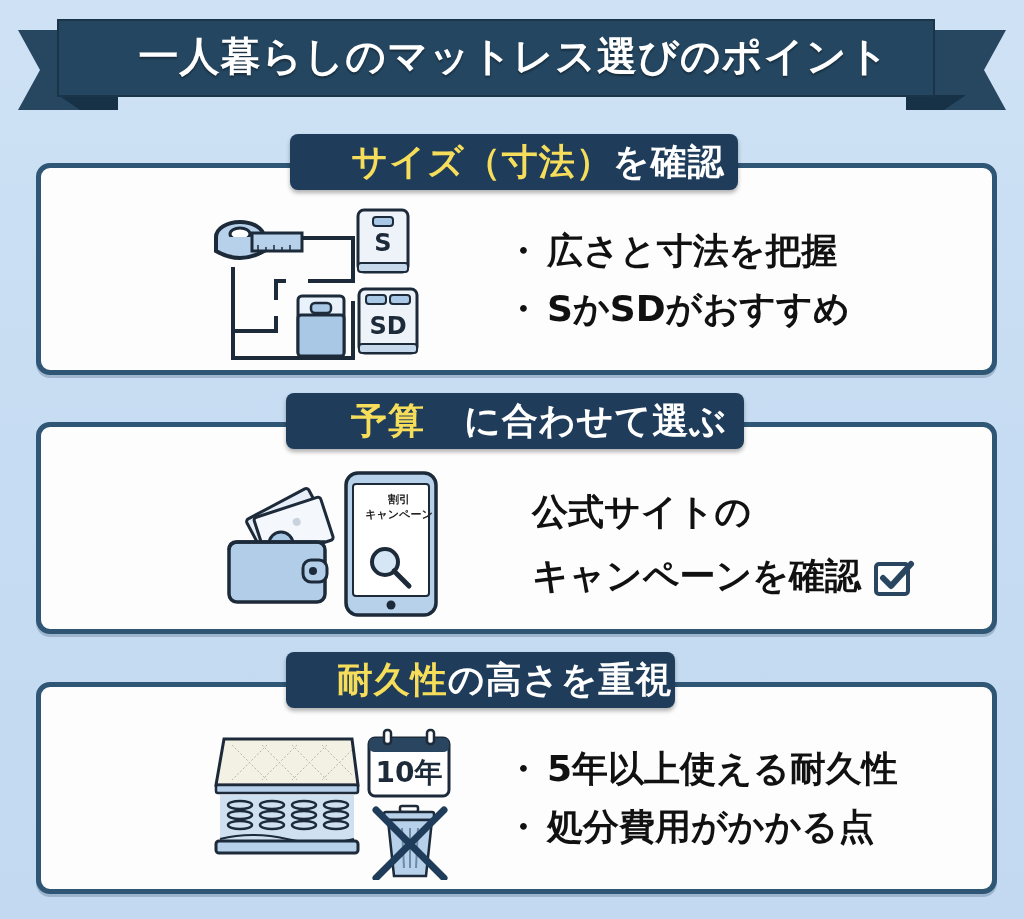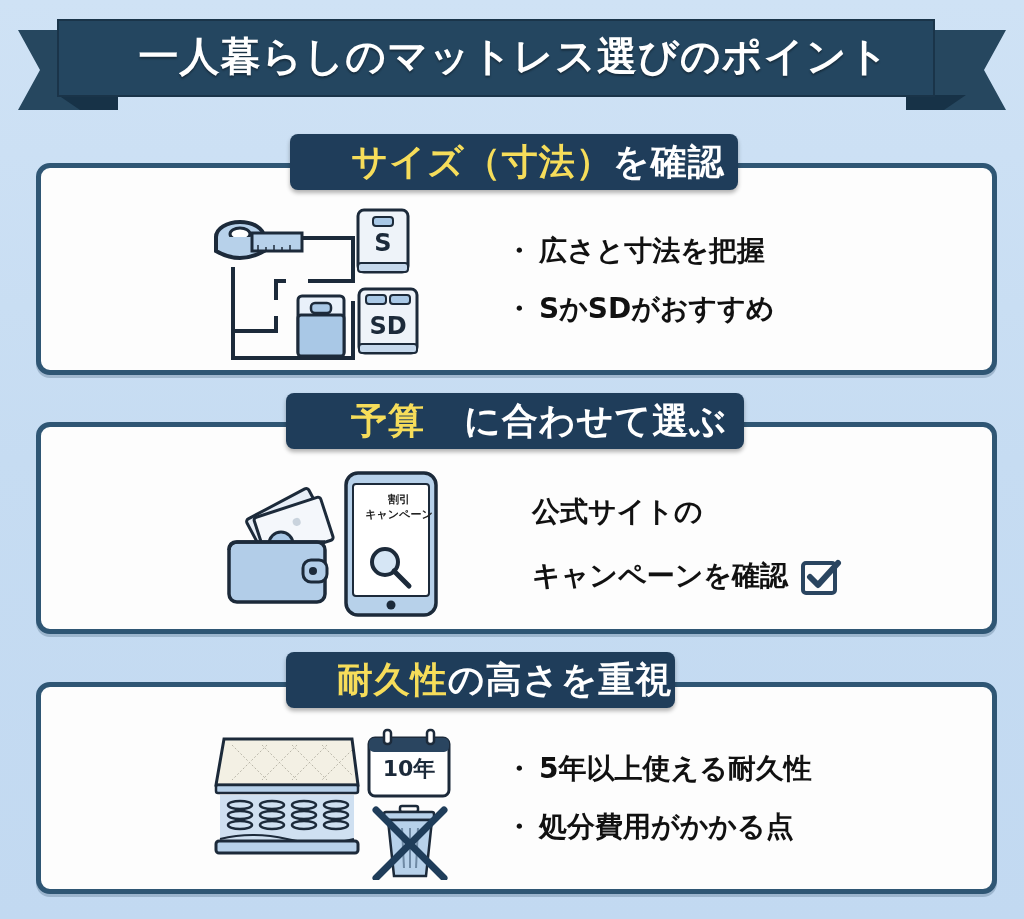--- a/index.html
+++ b/index.html
@@ -38,21 +38,21 @@
     box-shadow: 0 3px 4px rgba(0,0,0,0.3);
     letter-spacing: 1px;
     padding-left: 48px;
   }
   .header-tab .hl { color: #f6dd5a; }
   .tab-1 { left: 290px; top: 134px; width: 448px; }
   .tab-2 { left: 286px; top: 393px; width: 458px; gap: 39px; }
   .tab-3 { left: 286px; top: 652px; width: 389px; }
   .points {
     position: absolute; font-weight: bold; color: #111;
-    font-size: 28px; line-height: 58px; letter-spacing: 0px;
+    font-size: 36px; line-height: 58px; letter-spacing: 0px;
   }
   .points-1 { left: 505px; top: 222px; }
   .points-2 { left: 532px; top: 480px; line-height: 64px; }
   .points-3 { left: 505px; top: 740px; }
   .bullet { margin-right: 6px; }
   .icon { position: absolute; }
   .check-icon { display: inline-block; vertical-align: middle; margin-left: 12px; }
 </style>
 </head>
 <body>
@@ -208,21 +208,21 @@
   <path d="M8,104 Q40,96 75,104 T142,104" fill="none" stroke="#1c2a3a" stroke-width="2"></path>
   <rect x="4" y="106" width="142" height="12" rx="3" fill="#b7d1ea" stroke="#1c2a3a" stroke-width="3"></rect>
 </svg>
 
 <svg class="icon" style="left:366px; top:728px;" width="86" height="72" viewBox="0 0 86 72">
   <rect x="3" y="10" width="80" height="58" rx="6" fill="#ffffff" stroke="#1c2a3a" stroke-width="3"></rect>
   <rect x="3" y="10" width="80" height="14" rx="5" fill="#2a4560"></rect>
   <rect x="18" y="2" width="7" height="14" rx="3" fill="#ffffff" stroke="#1c2a3a" stroke-width="2.5"></rect>
   <rect x="61" y="2" width="7" height="14" rx="3" fill="#ffffff" stroke="#1c2a3a" stroke-width="2.5"></rect>
 </svg>
-<div class="icon" style="left:366px; top:754px; width:86px; text-align:center; font-weight:bold; font-size:22px; color:#1c2a3a;">10年</div>
+<div class="icon" style="left:366px; top:754px; width:86px; text-align:center; font-weight:bold; font-size:28px; color:#1c2a3a;">10年</div>
 
 <svg class="icon" style="left:370px; top:804px;" width="80" height="76" viewBox="0 0 80 76">
   <rect x="30" y="2" width="18" height="6" rx="2" fill="none" stroke="#1c2a3a" stroke-width="2.5"></rect>
   <rect x="14" y="8" width="50" height="8" rx="2" fill="#b7d1ea" stroke="#1c2a3a" stroke-width="2.5"></rect>
   <path d="M18,16 L24,72 L56,72 L62,16 Z" fill="#b7d1ea" stroke="#1c2a3a" stroke-width="2.5"></path>
   <g stroke="#6f8aa5" stroke-width="2">
       <line x1="32" y1="24" x2="34" y2="64"></line>
       <line x1="40" y1="24" x2="40" y2="64"></line>
       <line x1="48" y1="24" x2="46" y2="64"></line>
     </g>

